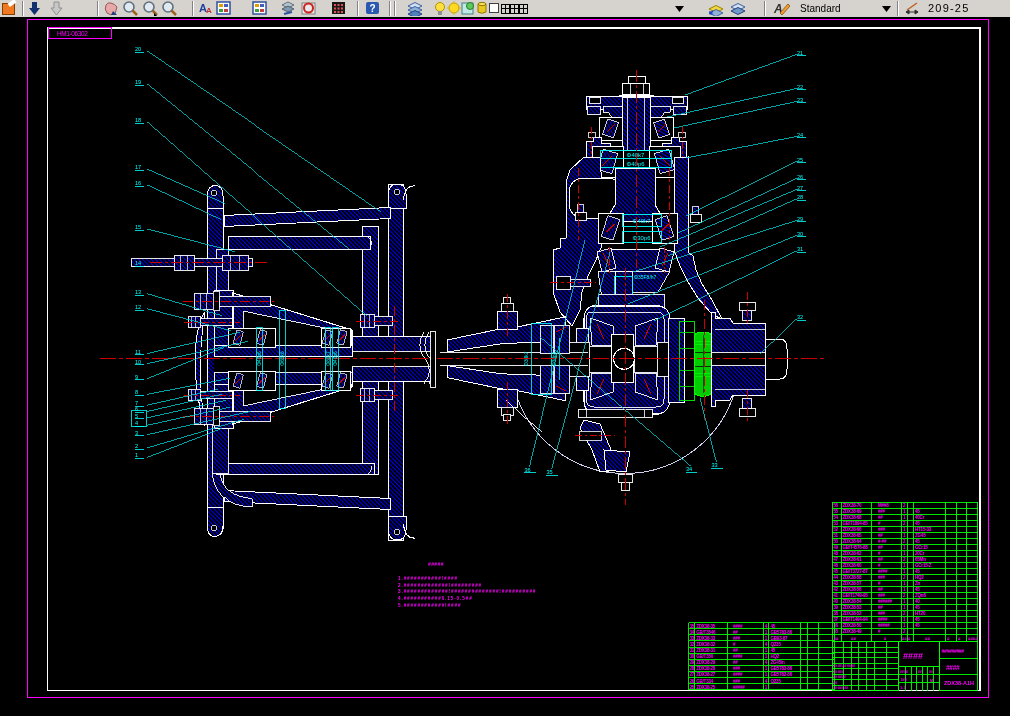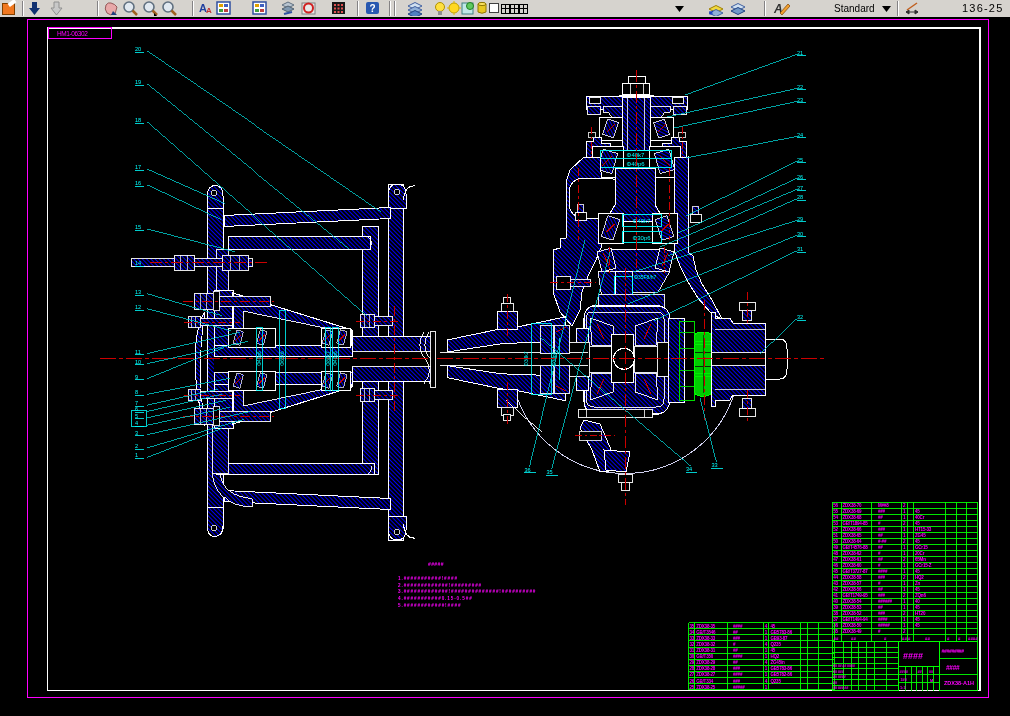--- a/index.html
+++ b/index.html
@@ -1,19 +1,19 @@
 <!DOCTYPE html>
 <html><head>
 <meta charset="utf-8">
 <style>
 html,body{margin:0;padding:0;background:#000;width:1010px;height:716px;overflow:hidden;}
 *{font-family:"Liberation Sans",sans-serif;}
 #toolbar{position:absolute;left:0;top:0;width:1010px;height:17px;background:#d6d3ce;border-bottom:1px solid #848284;}
 #cad{position:absolute;left:0;top:17px;}
-.tbtxt{position:absolute;top:2px;font-size:10px;color:#000;margin-left:34px;}
+.tbtxt{position:absolute;top:2px;font-size:10px;color:#000;}
 .sep{position:absolute;top:1px;width:1px;height:15px;background:#848284;border-right:1px solid #fff;}
 </style>
 </head>
 <body>
 <div id="toolbar">
 <div style="position:absolute;left:2px;top:3px;width:11px;height:10px;background:#f07820;border:1px solid #804000"></div>
 <div style="position:absolute;left:8px;top:1px;width:8px;height:4px;background:#fff;transform:rotate(-35deg)"></div>
 <div class="sep" style="left:22px"></div>
 <svg style="position:absolute;left:27px;top:1px" width="16" height="15">
       <path d="M5 1 h5 v6 h3 l-5.5 7 L2 7 h3 Z" fill="#103070"></path>
@@ -145,21 +145,21 @@
     </svg>
 <div class="tbtxt" style="left:800px;top:3px;font-size:10px">Standard</div>
 <svg style="position:absolute;left:881px;top:5px" width="12" height="8">
       <path d="M1 1 h9 l-4.5 6 Z" fill="#000"></path>
     </svg>
 <div class="sep" style="left:897px"></div>
 <svg style="position:absolute;left:904px;top:1px" width="17" height="15">
       <path d="M2 11 h12 M2 11 l3 -2 v4 Z M14 11 l-3 -2 v4 Z" stroke="#303030" fill="#303030"></path>
       <path d="M3 9 L13 2" stroke="#c06020" stroke-width="1.5"></path>
     </svg>
-<div class="tbtxt" style="left:928px;top:2px;font-size:11px;letter-spacing:1.2px">136-25</div>
+<div class="tbtxt" style="left:928px;top:2px;font-size:11px;letter-spacing:1.2px">209-25</div>
 </div>
 <svg id="cad" width="1010" height="699" viewBox="0 17 1010 699" shape-rendering="crispEdges">
 <defs>
 <pattern id="h" width="3" height="3" patternUnits="userSpaceOnUse" patternTransform="rotate(45)">
 <rect width="3" height="3" fill="#000000"></rect>
 <line x1="0" y1="1" x2="3" y2="1" stroke="#0000f5" stroke-width="1.0"></line>
 </pattern>
 <pattern id="h2" width="2.6" height="2.6" patternUnits="userSpaceOnUse" patternTransform="rotate(135)">
 <rect width="2.6" height="2.6" fill="#000000"></rect>
 <line x1="0" y1="1" x2="2.6" y2="1" stroke="#0000e0" stroke-width="1.2"></line>

